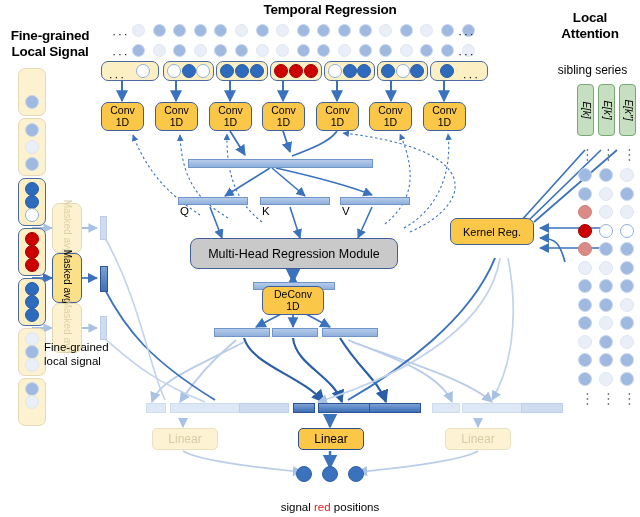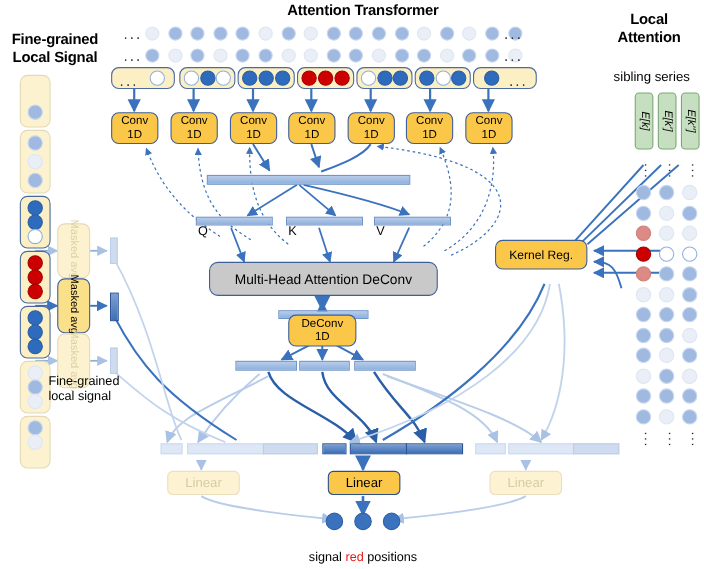--- a/index.html
+++ b/index.html
@@ -202,21 +202,21 @@
     <line x1="330" y1="418" x2="330" y2="427" stroke="#3a72bd" stroke-width="2.4" marker-end="url(#ah)"></line>
     <line x1="330" y1="451" x2="330" y2="468" stroke="#3a72bd" stroke-width="2.4" marker-end="url(#ah)"></line>
     <g stroke="#b9cde9" stroke-width="1.7" fill="none" marker-end="url(#ahl)">
       <path d="M183 418 L183 427"></path>
       <path d="M183 451 C200 462 280 470 302 472"></path>
       <path d="M478 418 L478 427"></path>
       <path d="M478 451 C460 462 380 470 358 472"></path>
     </g>
   </svg>
 
-  <div class="abs title" style="left:230px;top:2px;width:200px;">Attention Transformer</div>
+  <div class="abs title" style="left:230px;top:2px;width:200px;">Temporal Regression</div>
   <div class="abs title" style="left:0px;top:28px;width:100px;">Fine-grained</div>
   <div class="abs title" style="left:0px;top:44px;width:100px;">Local Signal</div>
   <div class="abs title" style="left:540px;top:10px;width:100px;">Local</div>
   <div class="abs title" style="left:540px;top:26px;width:100px;">Attention</div>
   <div class="abs subtitle" style="left:540px;top:63px;width:105px;">sibling series</div>
 
   <div id="ctxrows">
       <div class="dot d-pale" style="left: 132px; top: 24px; width: 13px; height: 13px;"></div>
       <div class="dot d-blue" style="left: 152.6px; top: 24px; width: 13px; height: 13px;"></div>
       <div class="dot d-blue" style="left: 173.2px; top: 24px; width: 13px; height: 13px;"></div>
@@ -320,21 +320,21 @@
   <div class="bar bar-md" style="left:188px;top:159px;width:185px;height:9px;"></div>
 
   <div class="bar bar-md" style="left:178px;top:197px;width:70px;height:8px;"></div>
   <div class="bar bar-md" style="left:260px;top:197px;width:70px;height:8px;"></div>
   <div class="bar bar-md" style="left:340px;top:197px;width:70px;height:8px;"></div>
   <div class="qkv" style="left:180px;top:205px;">Q</div>
   <div class="qkv" style="left:262px;top:205px;">K</div>
   <div class="qkv" style="left:342px;top:205px;">V</div>
 
   <div class="mha" style="left:190px;top:238px;width:208px;height:31px;">
-    <span>Multi-Head Attention DeConv</span>
+    <span>Multi-Head Regression Module</span>
   </div>
 
   <div class="bar bar-md" style="left:253px;top:282px;width:82px;height:8px;"></div>
 
   <div class="conv" style="left:262px;top:286px;width:62px;height:29px;">
     <span>DeConv</span>
     <span>1D</span>
   </div>
 
   <div class="bar bar-md" style="left:214px;top:328px;width:56px;height:9px;"></div>

